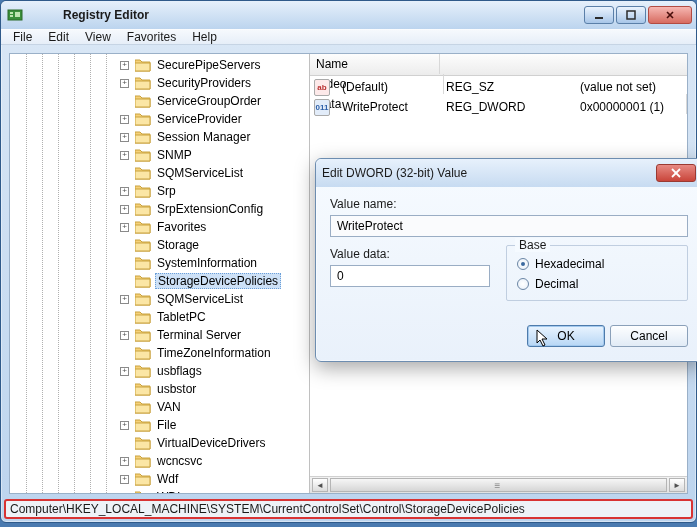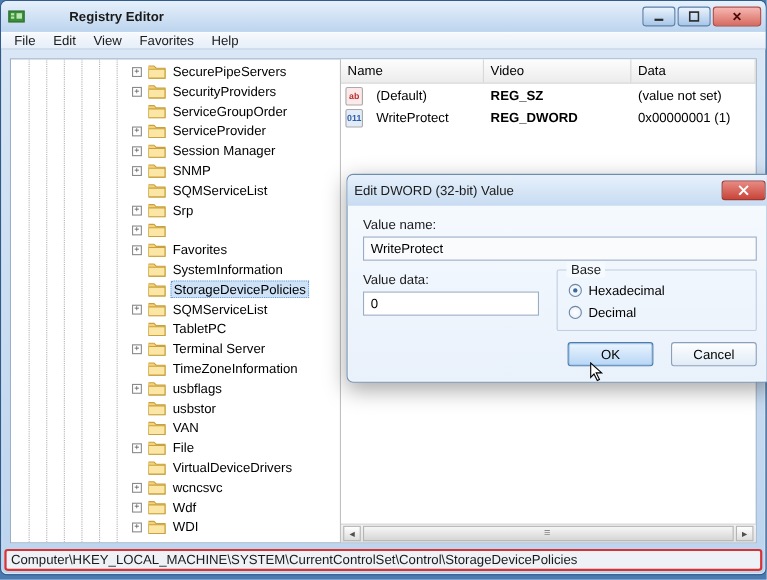--- a/index.html
+++ b/index.html
@@ -21,26 +21,26 @@
   .trow .exp { width:9px; height:9px; border:1px solid #8a8a8a; background:#fff; margin-right:6px; display:flex; align-items:center; justify-content:center; font-size:8px; line-height:8px; color:#505050; }
   .trow .exp.empty { border:none; }
   .folder { width:16px; height:14px; margin-right:4px; display:inline-block;}
   .trow.selected .label { background:#cde1f7; border:1px dotted #6b9fd8; padding:0 2px; }
   .trow .label { padding:0 2px; }
   
   .guides { position:absolute; left:0; top:0; bottom:0; width:120px; }
   .guides div { position:absolute; top:0; bottom:0; border-left:1px dotted #b0b0b0; }
 
   .list { flex:1; display:flex; flex-direction:column; }
-  .listhdr { height:22px; background: linear-gradient(#fdfdfd,#ececec); border-bottom:1px solid #d0d0d0; display:flex; }
+  .listhdr { height:22px; background: linear-gradient(#fdfdfd,#ececec); border-bottom:1px solid #d0d0d0; display:flex;flex-direction:column; }
   .listhdr div { padding:3px 6px; border-right:1px solid #d8d8d8; }
   .listbody { flex:1; position:relative; }
   .lrow { display:flex; align-items:center; height:18px; margin-top:2px; }
   .lrow .c1 { width:130px; display:flex; align-items:center; padding-left:4px;}
-  .lrow .c2 { width:134px; padding-left:6px;font-weight:bold;}
+  .lrow .c2 { width:134px; padding-left:6px;}
   .lrow .c3 { padding-left:6px;}
   .valicon { width:16px; height:17px; margin-right:12px; border:1px solid #aaa; border-radius:2px; display:flex; align-items:center; justify-content:center; font-size:8px; font-weight:bold;}
   .valicon.sz { background:#fde9e9; color:#b93030;}
   .valicon.dw { background:#e2ecf9; color:#2c5fa8;}
 
   .hscroll { height:17px; border-top:1px solid #d0d0d0; background: linear-gradient(#f2f2f2,#e2e2e2); display:flex; align-items:center; justify-content:space-between; padding:0 2px;}
   .hscroll .btn { width:16px; height:14px; background:linear-gradient(#fff,#dcdcdc); border:1px solid #b5b5b5; display:flex; align-items:center; justify-content:center; font-size:8px; color:#505050;}
   .hscroll .thumb { flex:1; height:14px; margin:0 2px; background:linear-gradient(#f6f6f6,#d6d6d6); border:1px solid #b5b5b5; position:relative;}
   .hscroll .thumb::after{content:"≡"; position:absolute; left:50%; top:50%; transform:translate(-50%,-50%); color:#888; font-size:10px; letter-spacing:2px;}
 
@@ -55,21 +55,21 @@
   .dlabel { color:#1a1a1a; margin-bottom:4px;}
   .dinput { width:100%; height:22px; border:1px solid #9aadc4; background:#fff; padding:2px 6px; margin-bottom:10px;}
   .dinput[readonly]{ background:#fafbfd;}
   .drow { display:flex; gap:16px;}
   .drow .col { flex:1;}
   .fieldset { flex:1; border:1px solid #c0cee0; border-radius:2px; padding:8px 10px 6px; position:relative; margin-top:-2px;}
   .fieldset .legend { position:absolute; top:-8px; left:8px; background:linear-gradient(#f5faff,#f5faff); padding:0 4px; color:#1a1a1a;}
   .radio { display:flex; align-items:center; gap:6px; height:20px;}
   .radio .dot { width:12px; height:12px; border:1px solid #6b86a5; border-radius:50%; background:radial-gradient(#fff,#e6eef8); position:relative;}
   .radio.checked .dot::after{content:""; position:absolute; inset:3px; background:#3b6aa0; border-radius:50%;}
-  .dbtns { display:flex; gap:16px; justify-content:flex-end; margin-top:10px;}
+  .dbtns { display:flex; gap:5px; justify-content:flex-end; margin-top:24px;}
   .dbtn { width:78px; height:22px; border:1px solid #8aa0b9; border-radius:3px; background:linear-gradient(#fdfeff,#e1ebf6); display:flex; align-items:center; justify-content:center;}
   .dbtn.primary { background:linear-gradient(#eaf4ff,#b7d6f5); border-color:#4e7bab; box-shadow:0 0 0 1px #a3c9ee inset;}
   .cursor { position:absolute; width:16px; height:20px; pointer-events:none;}
 
   .folder svg, .titlebar .icon svg { display:block;}
 </style>
 </head>
 <body>
 
 <div class="window">
@@ -204,30 +204,41 @@
               <span class="label">Srp</span>
             </div>
             <div class="trow">
               <span class="exp ">+</span>
               <span class="folder">
                 <svg width="16" height="14">
                   <path d="M0 2 L5 2 L7 4 L15 4 L15 13 L0 13 Z" fill="#f6d179" stroke="#c9a23f"></path>
                   <path d="M0 5 L15 5 L15 13 L0 13 Z" fill="#fbe6a5" stroke="#c9a23f"></path>
                 </svg>
               </span>
+              <span class="label">SrpExtensionConfig</span>
             </div>
             <div class="trow">
               <span class="exp ">+</span>
               <span class="folder">
                 <svg width="16" height="14">
                   <path d="M0 2 L5 2 L7 4 L15 4 L15 13 L0 13 Z" fill="#f6d179" stroke="#c9a23f"></path>
                   <path d="M0 5 L15 5 L15 13 L0 13 Z" fill="#fbe6a5" stroke="#c9a23f"></path>
                 </svg>
               </span>
               <span class="label">Favorites</span>
+            </div>
+            <div class="trow">
+              <span class="exp empty"></span>
+              <span class="folder">
+                <svg width="16" height="14">
+                  <path d="M0 2 L5 2 L7 4 L15 4 L15 13 L0 13 Z" fill="#f6d179" stroke="#c9a23f"></path>
+                  <path d="M0 5 L15 5 L15 13 L0 13 Z" fill="#fbe6a5" stroke="#c9a23f"></path>
+                </svg>
+              </span>
+              <span class="label">Storage</span>
             </div>
             <div class="trow">
               <span class="exp empty"></span>
               <span class="folder">
                 <svg width="16" height="14">
                   <path d="M0 2 L5 2 L7 4 L15 4 L15 13 L0 13 Z" fill="#f6d179" stroke="#c9a23f"></path>
                   <path d="M0 5 L15 5 L15 13 L0 13 Z" fill="#fbe6a5" stroke="#c9a23f"></path>
                 </svg>
               </span>
               <span class="label">SystemInformation</span>

